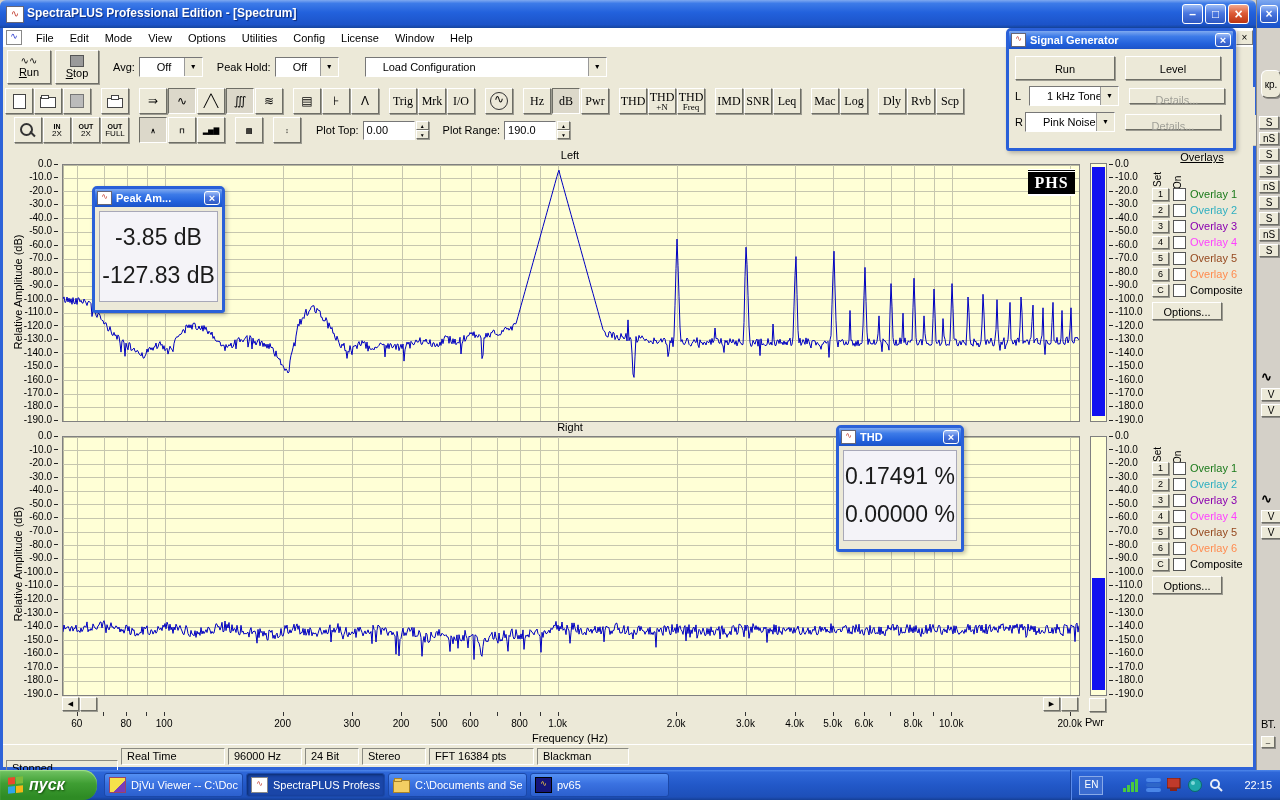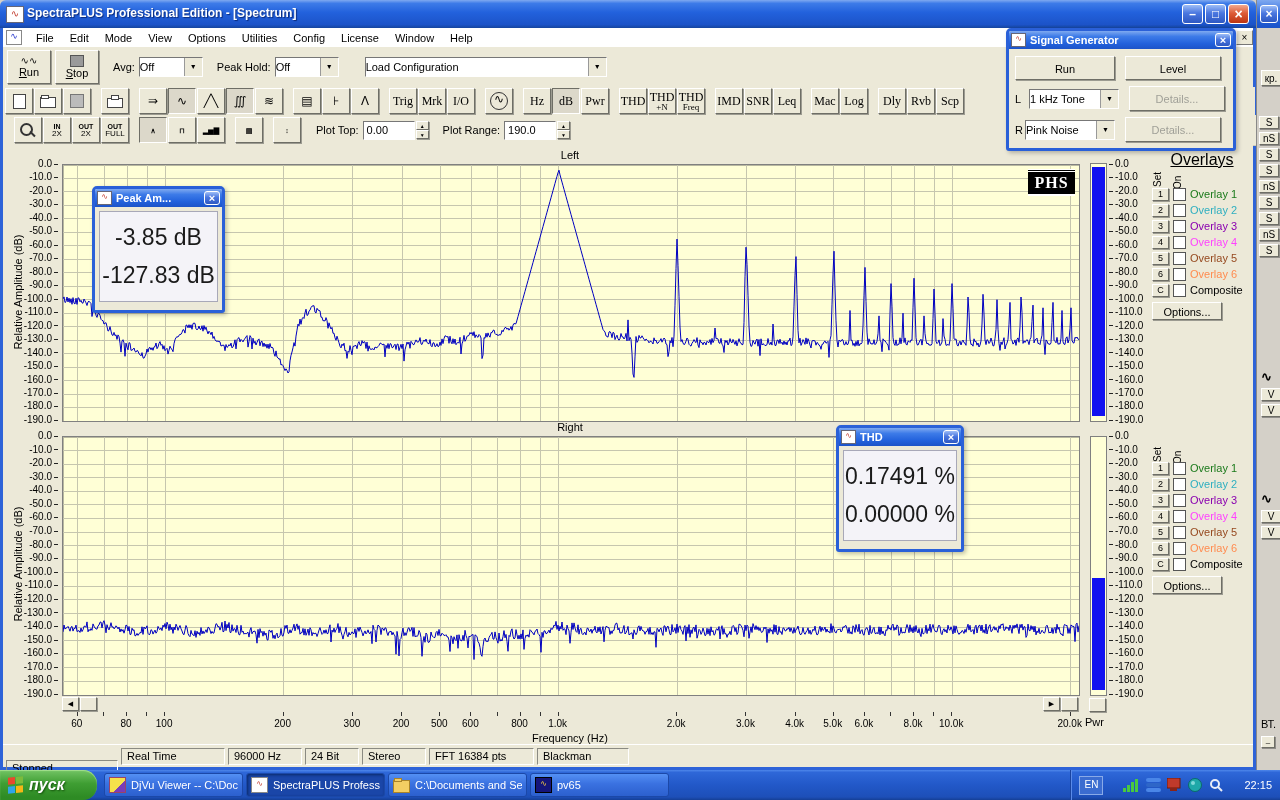--- a/index.html
+++ b/index.html
@@ -27,21 +27,21 @@
   #tb1{top:47px;width:1250px;height:40px;}
   #tb2{top:87px;width:1250px;height:28px;}
   #tb3{top:115px;width:1250px;height:30px;}
   .b3{background:#ECE9D8;border:1px solid;border-color:#FFFFFF #6E6E66 #6E6E66 #FFFFFF;box-shadow:1px 1px 0 rgba(60,60,60,.45);box-sizing:border-box;}
   .bigbtn{width:44px;height:34px;margin-left:4px;display:flex;flex-direction:column;align-items:center;justify-content:center;font-size:11px;line-height:12px;}
   .bigbtn .ico{font-size:10px;line-height:10px;}
   .runlbl::first-letter{text-decoration:underline;}
   .stopsq{width:12px;height:10px;background:#9A9A9A;border:1px solid #555;}
   .lbl{margin-left:14px;}
   .combo{display:flex;height:20px;background:#fff;border:1px solid;border-color:#777 #fff #fff #777;box-sizing:border-box;align-items:center;margin-left:4px;}
-  .combo .cv{flex:1;padding-left:0;white-space:nowrap;overflow:hidden;}
+  .combo .cv{flex:1;padding-left:17px;white-space:nowrap;overflow:hidden;}
   .combo .ca{width:17px;height:100%;background:#ECE9D8;border-left:1px solid #999;text-align:center;font-size:7px;line-height:18px;}
   .combo.sm{width:64px;} .combo.lg{width:242px;margin-left:26px;}
   .tbtn{width:28px;height:26px;margin-right:1px;display:flex;flex-direction:column;align-items:center;justify-content:center;padding:0;font-family:"Liberation Sans",sans-serif;}
   .tbtn .l1{font-size:12px;line-height:12px;}
   .tbtn .l2{font-size:8px;line-height:8px;} .tbtn .l2:empty{display:none;}
   .tbtn.serif .l1,.tbtn.serif .l2{font-family:"Liberation Serif",serif;}
   .tbtn.serif .l1{font-size:12px;} .tbtn.serif .l2{font-size:9px;}
   .tbtn.pressed{background:#DCD8CA;border-color:#6E6E66 #FFFFFF #FFFFFF #6E6E66;box-shadow:none;}
   .tbtn.disabled{color:#9a9a90;}
   .tbtn.gap{margin-left:9px;}
@@ -72,40 +72,40 @@
   .ycol.yr .ytick::before{content:"";display:inline-block;width:4px;height:1px;background:#222;margin-right:2px;vertical-align:middle;}
   .meter{background:#FFFFD6;border:1px solid #808080;}
   .mfill{position:absolute;left:1px;right:1px;background:#1212F0;}
   #xaxis{height:26px;}
   .xtickmark{position:absolute;top:0;width:1px;height:4px;background:#333;}
   .xticklabel{position:absolute;top:6px;transform:translateX(-50%);font-size:10px;white-space:nowrap;}
   .phs{left:1028px;top:169px;width:47px;height:22px;background:#000;color:#fff;font-family:"Liberation Serif",serif;
     font-weight:bold;font-size:16px;line-height:21px;text-align:center;letter-spacing:1px;border-top:3px double #fff;border-bottom:2px solid #fff;}
   .scrbtn{width:17px;height:14px;font-size:7px;line-height:12px;text-align:center;padding:0;}
   
-  .ovheading{left:1160px;width:84px;text-align:center;text-decoration:underline;font-size:16px;}
+  .ovheading{left:1160px;width:84px;text-align:center;text-decoration:underline;font-size:11px;}
   .rot{font-size:10px;writing-mode:vertical-rl;transform:rotate(180deg);height:26px;line-height:12px;}
   .ovrows{left:1152px;width:100px;display:flex;flex-direction:column;}
   .ovrow{display:flex;align-items:center;height:16px;}
   .ovbtn{width:17px;height:13px;font-size:9px;line-height:10px;text-align:center;padding:0;}
   .cb{width:11px;height:11px;background:#fff;border:1px solid #555;margin-left:4px;}
   .ovlbl{margin-left:4px;font-size:11px;white-space:nowrap;}
   .optbtn{width:70px;height:18px;font-size:11px;text-align:center;line-height:16px;}
   
   .floatwin{border:3px solid #2A60D8;border-radius:5px 5px 3px 3px;background:#ECE9D8;z-index:40;box-shadow:2px 2px 4px rgba(0,0,0,.25);}
   .ftitle{height:18px;display:flex;align-items:center;padding:0 2px;border-radius:2px 2px 0 0;
     background:linear-gradient(180deg,#7FA9F0,#3D7BE8 30%,#2261DC 70%,#1C53C8);}
   .ftitle .appico{width:13px;height:12px;font-size:8px;line-height:10px;}
   .ftitle .fname{color:#fff;font-weight:bold;font-size:11px;margin-left:4px;flex:1;white-space:nowrap;overflow:hidden;}
   .ftitle .wbtn{width:16px;height:14px;font-size:11px;line-height:12px;}
   .valpanel{margin:4px;background:#F4F3F8;border:1px solid #A8A8B8;display:flex;flex-direction:column;justify-content:space-evenly;align-items:center;}
   .bigval{font-size:23px;color:#1A1A1A;white-space:nowrap;}
   .sg-btn{height:24px;font-size:11px;text-align:center;line-height:22px;}
   .sg-row{display:flex;align-items:center;margin:6px 6px 0 6px;}
-  .sg-details{width:96px;height:25px;margin-left:10px;color:#A0A098;font-size:11px;text-align:center;line-height:20px;}
+  .sg-details{width:96px;height:16px;margin-left:10px;color:#A0A098;font-size:11px;text-align:center;line-height:20px;}
   
   #statusbar{left:3px;top:744px;width:1250px;height:23px;background:#ECE9D8;display:flex;align-items:center;padding-left:3px;box-sizing:border-box;border-top:1px solid #fff;}
   .seg{height:17px;border:1px solid;border-color:#8a8a82 #fff #fff #8a8a82;margin-right:3px;padding:1px 0 0 5px;box-sizing:border-box;}
   .seg:nth-of-type(1){width:112px;margin-top:24px;}.seg:nth-of-type(2){width:104px;}.seg:nth-of-type(3){width:74px;}
   .seg:nth-of-type(4){width:54px;}.seg:nth-of-type(5){width:64px;}.seg:nth-of-type(6){width:105px;}.seg:nth-of-type(7){width:92px;}
   
   #taskbar{left:0;top:770px;width:1280px;height:30px;z-index:50;
     background:linear-gradient(180deg,#4E87EA 0%,#2E67D8 8%,#2258C8 50%,#1D4FB8 90%,#153F96 100%);}
   #startbtn{left:0;top:0;width:97px;height:30px;border-radius:0 14px 14px 0;display:flex;align-items:center;padding-left:8px;box-sizing:border-box;
     background:linear-gradient(180deg,#73C465 0%,#3F9E33 45%,#2E8B24 90%);box-shadow:inset 0 1px 1px #A5E08E;color:#fff;font-weight:bold;font-style:italic;font-size:16px;text-shadow:1px 1px 2px #14500C;}
@@ -824,21 +824,21 @@
         <span class="cv">Pink Noise</span>
           <span class="ca">▼</span>
       </span>
       <button class="b3 sg-details">Details...</button>
     </div>
   </div>
 
   <div class="abs" id="strip">
     <div class="abs stitle"></div>
     <span class="abs wbtn" style="left:3px;top:5px;width:18px;height:18px;line-height:16px;font-size:12px;">×</span>
-    <button class="abs b3 sbtn" style="left:2px;top:70px;height:16px;">кр.</button>
+    <button class="abs b3 sbtn" style="left:2px;top:70px;height:28px;border-radius:6px;">кр.</button>
     <div class="abs" style="left:0;top:116px;display:flex;flex-direction:column;">
 
     <button class="b3 sbtn">S</button>
         <button class="b3 sbtn">nS</button>
         <button class="b3 sbtn">S</button>
         <button class="b3 sbtn">S</button>
         <button class="b3 sbtn">nS</button>
         <button class="b3 sbtn">S</button>
         <button class="b3 sbtn">S</button>
         <button class="b3 sbtn">nS</button>

